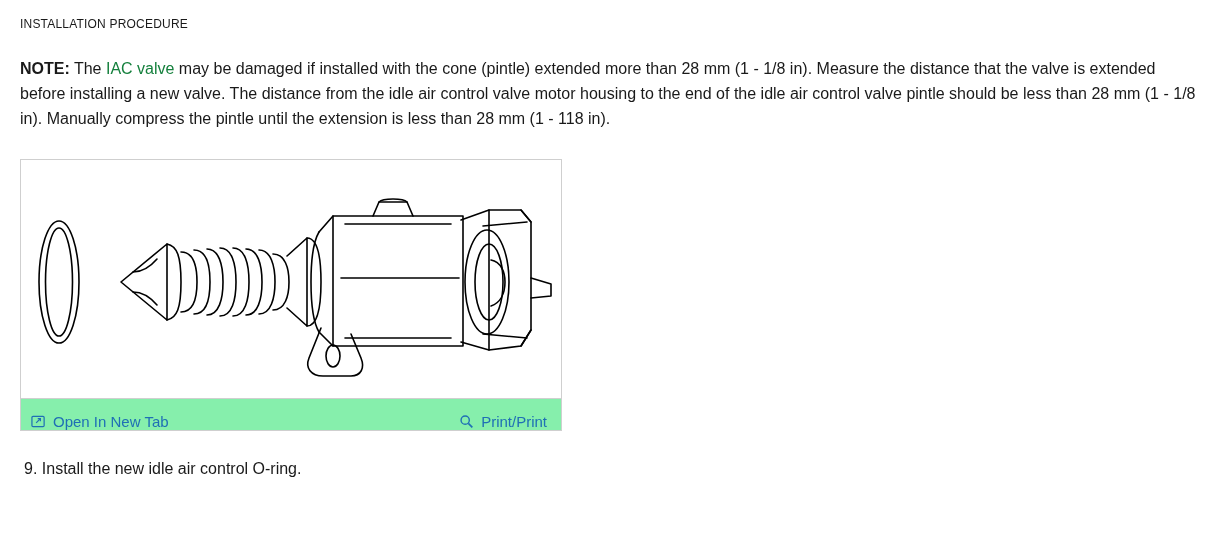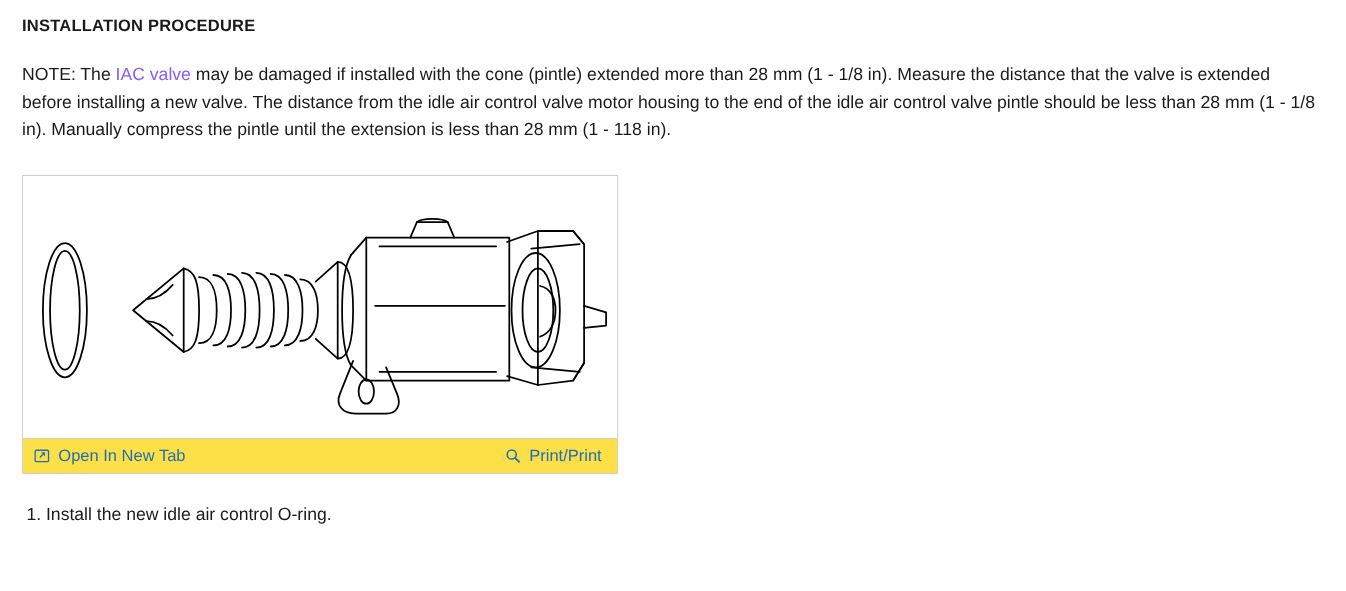--- a/index.html
+++ b/index.html
@@ -15,39 +15,39 @@
     overflow: hidden;
   }
   .page {
     position: relative;
     width: 1224px;
     height: 537px;
     box-sizing: border-box;
     padding: 14px 20px 0 20px;
   }
   .section-title {
-    font-size: 15px;
-    font-weight: bold;
+    font-size: 12px;
+    font-weight: normal;
     letter-spacing: 0.2px;
     color: #1a1a1a;
     margin: 0 0 0 0;
     line-height: 20px;
   }
   .note-block {
     margin-top: 22px;
     font-size: 16px;
     line-height: 25px;
     color: #1a1a1a;
     max-width: 1190px;
   }
   .note-label {
-    font-weight: normal;
+    font-weight: bold;
   }
   .link {
-    color: #8b5cf6;
+    color: #15803d;
     text-decoration: none;
     cursor: pointer;
   }
   .b { font-weight: normal; }
 
   .figure {
     margin-top: 28px;
     width: 542px;
     border: 1px solid #cfcfcf;
     background: #ffffff;
@@ -58,23 +58,23 @@
     background: #ffffff;
     position: relative;
     overflow: hidden;
   }
   .figure-image svg {
     display: block;
   }
   .figure-bar {
     height: 32px;
     border-top: 1px solid #cfcfcf;
-    background: #fde047;
+    background: #86efac;
     display: flex;
-    align-items: center;
+    align-items: flex-end;
     justify-content: space-between;
     padding: 0 14px 0 10px;
     box-sizing: border-box;
   }
   .bar-btn {
     display: flex;
     align-items: center;
     gap: 7px;
     color: #1f6fb5;
     font-size: 15px;
@@ -177,16 +177,16 @@
             <circle cx="6.6" cy="6.6" r="4.4" fill="none" stroke="#1f6fb5" stroke-width="1.5"></circle>
             <path d="M10 10 L14.2 14.2" stroke="#1f6fb5" stroke-width="1.8"></path>
           </svg>
         </span>
         <span class="bar-label">Print/Print</span>
       </div>
     </div>
   </div>
 
   <div class="steps">
-    <p class="step-item">1. Install the new idle air control O-ring.</p>
+    <p class="step-item">9. Install the new idle air control O-ring.</p>
   </div>
 
 </div>
 
 </body></html>

